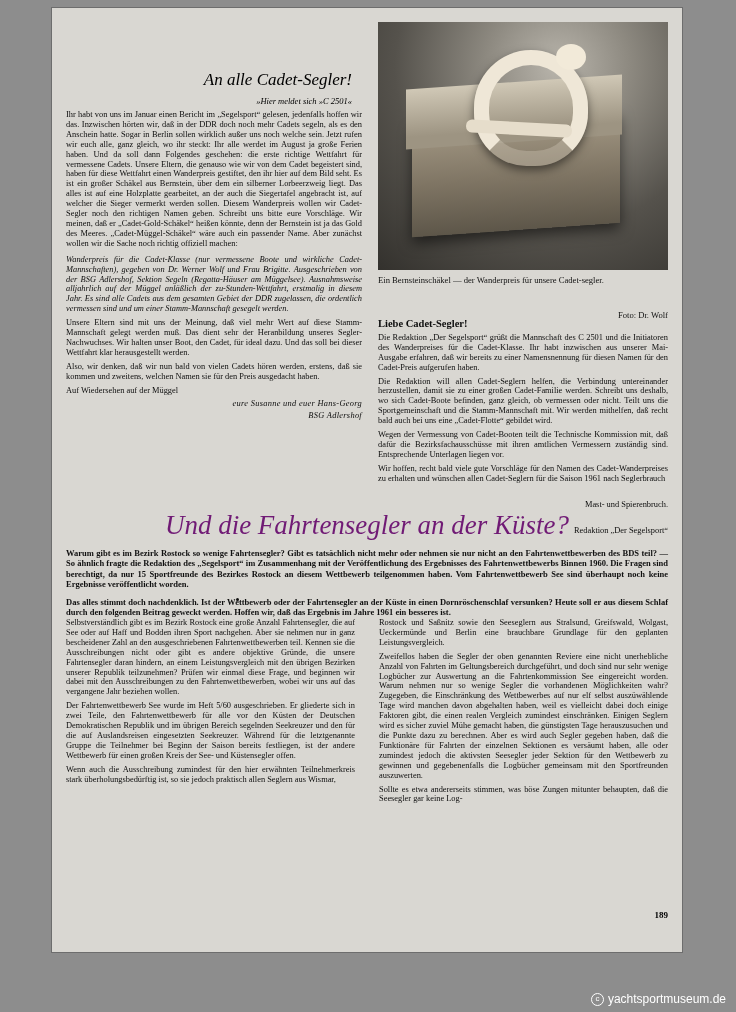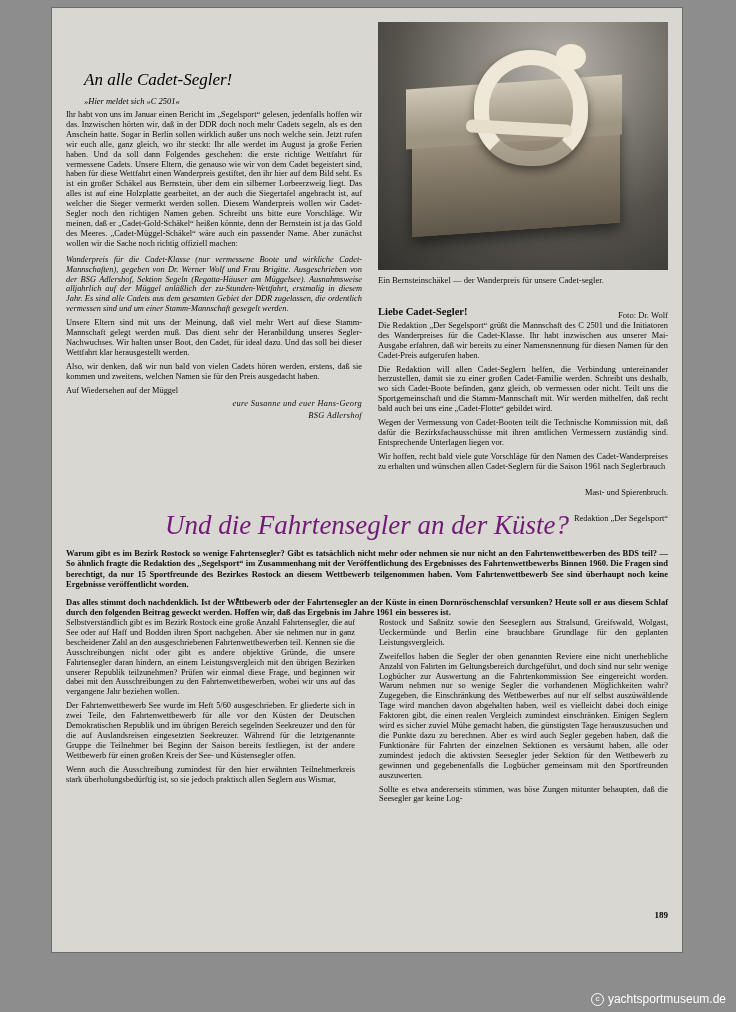--- a/index.html
+++ b/index.html
@@ -114,32 +114,32 @@
     text-align: right;
     display: block;
     margin-top: 24px;
   }
 
   .headline-a {
     position: absolute;
     left: 18px;
     top: 48px;
     width: 268px;
-    text-align: left;
+    text-align: right;
     font-size: 17px;
     font-style: italic;
     font-family: "Liberation Serif", serif;
     color: #000;
   }
   .sub-a {
     position: absolute;
     left: 18px;
     top: 74px;
     width: 268px;
-    text-align: left;
+    text-align: right;
     font-size: 8.5px;
     font-style: italic;
   }
   .col-a {
     position: absolute;
     left: 0;
     top: 88px;
     width: 296px;
     font-size: 8.4px;
     line-height: 9.9px;
@@ -159,21 +159,21 @@
     position: absolute;
     left: 312px;
     top: 285px;
     width: 290px;
     font-size: 8.4px;
     line-height: 9.9px;
     text-align: justify;
     color: #0d0d0d;
   }
   .col-b h3 {
-    margin: 0 0 4px 0;
+    margin: 12px 0 4px 0;
     font-size: 10.5px;
     font-weight: bold;
   }
   .col-b p { margin: 0 0 4px 0; }
   .col-b .sig2 {
     text-align: right;
     margin-top: 16px;
     font-size: 8.4px;
   }
 

